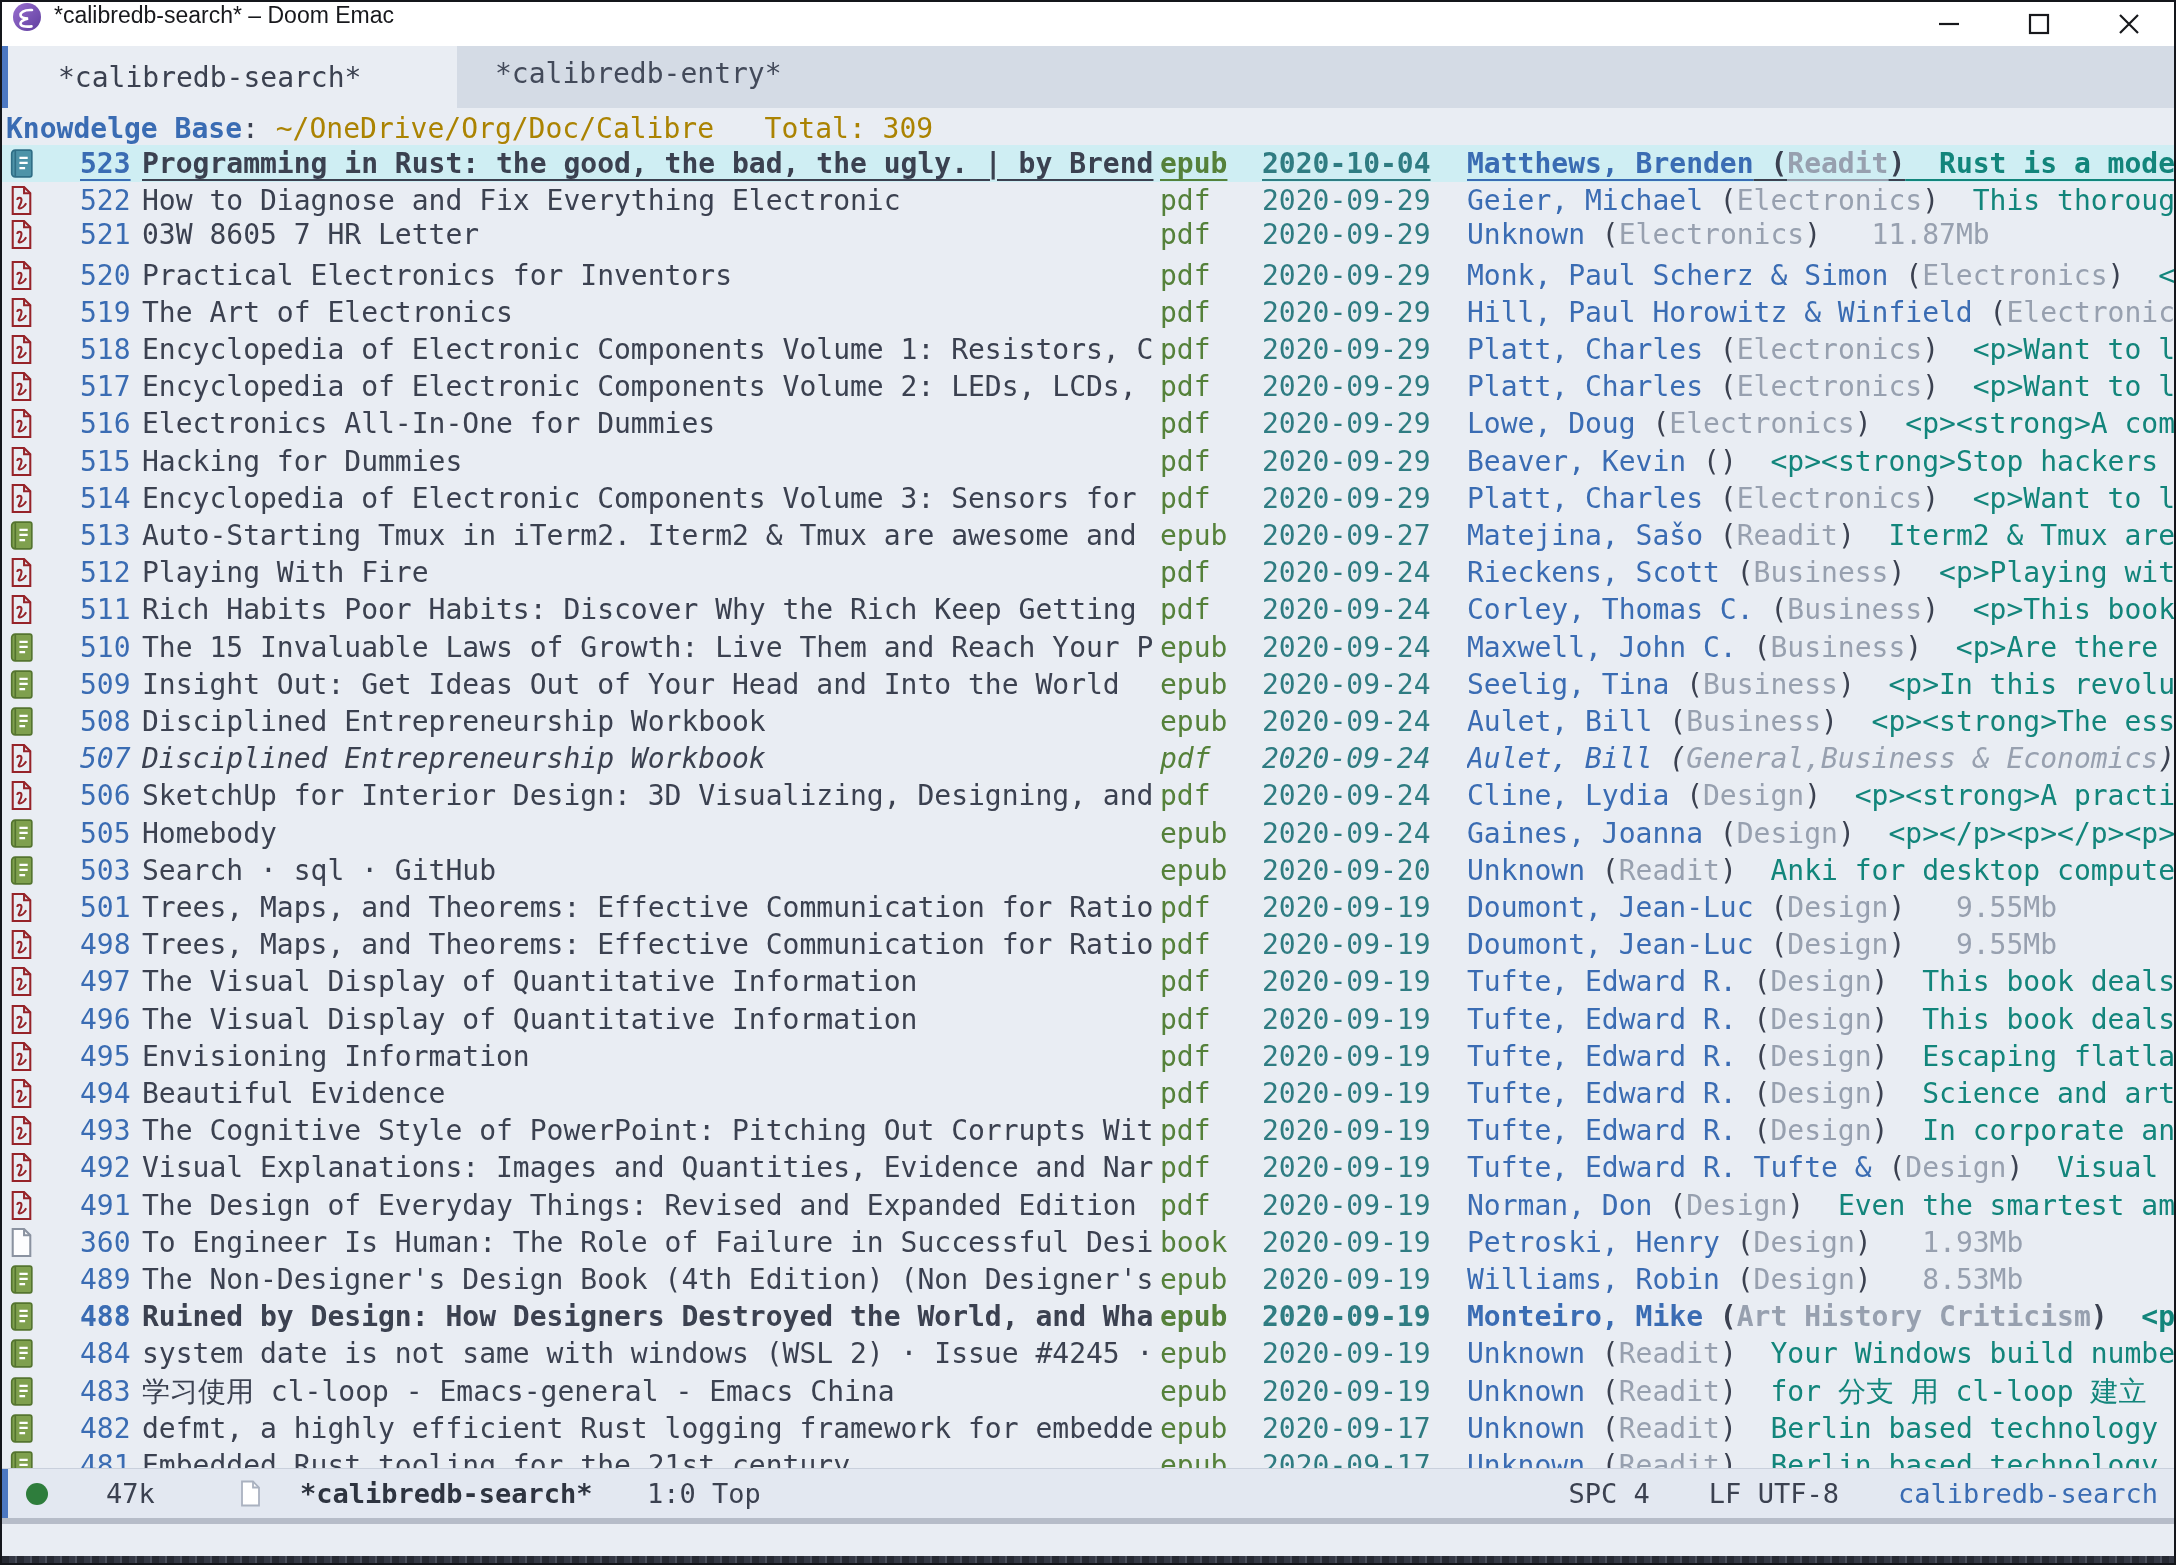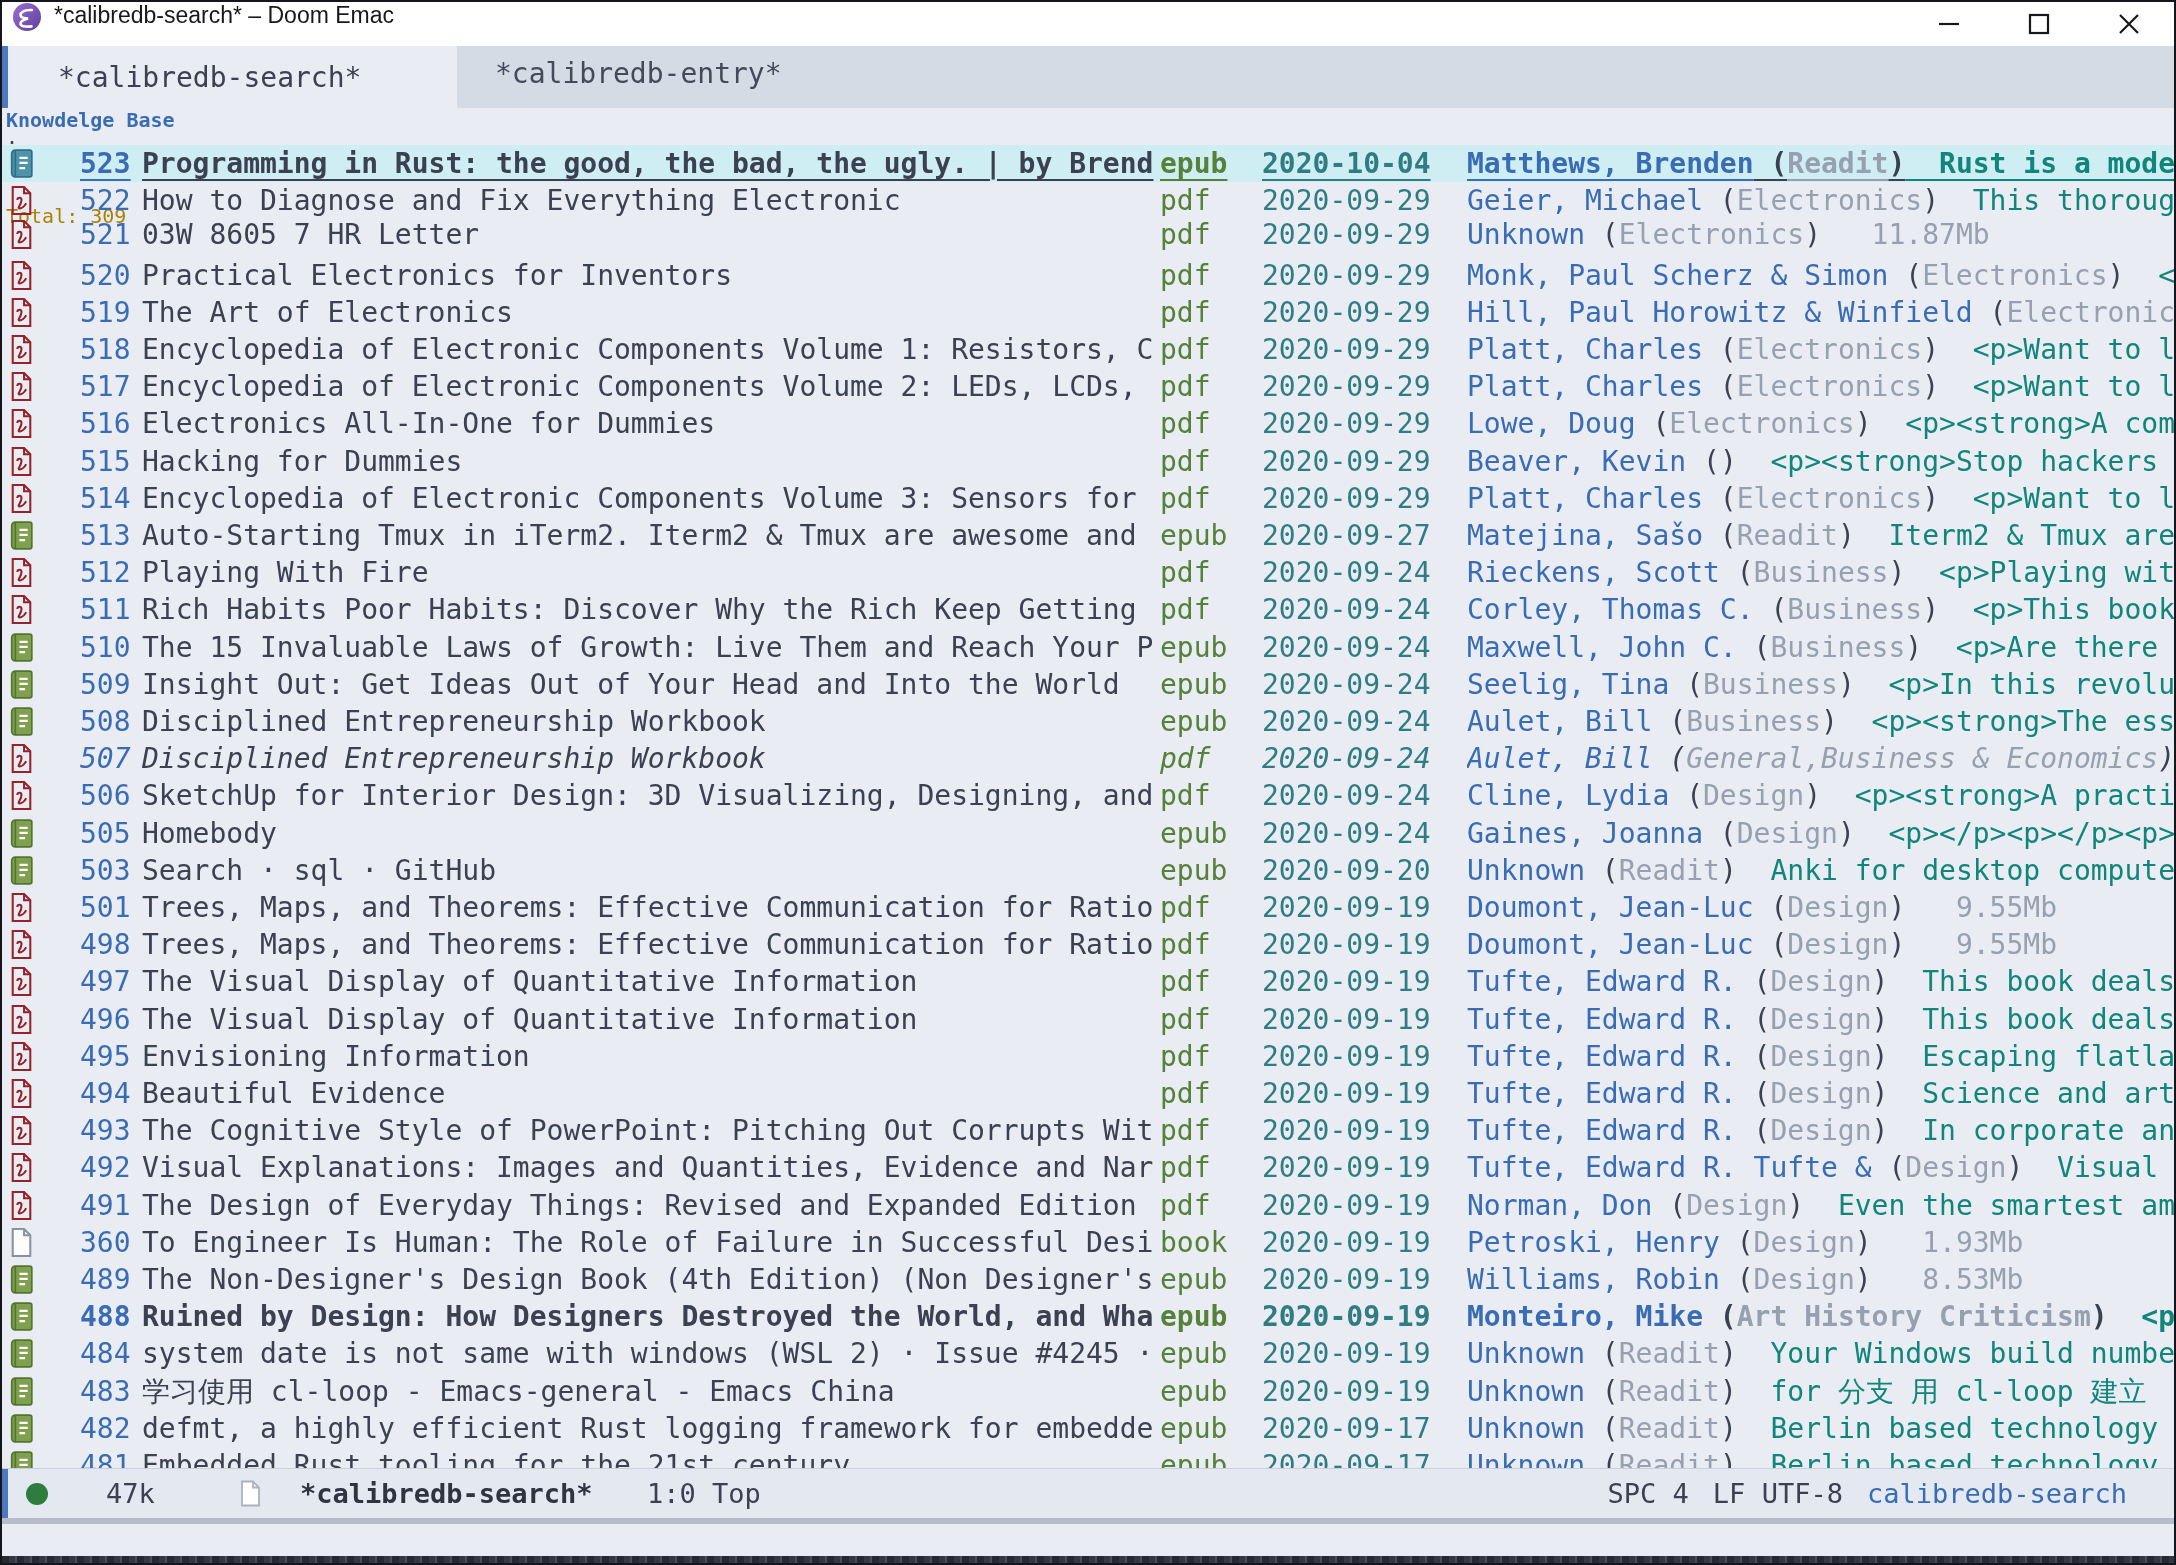--- a/index.html
+++ b/index.html
@@ -18,21 +18,21 @@
 
   
   .tabbar{position:absolute;left:2px;top:46px;width:2172px;height:62px;background:#d4dbe5;}
   .tabbar .accent{position:absolute;left:0;top:0;width:6px;height:62px;background:#4c78c2;}
   .tab-active{position:absolute;left:6px;top:0;height:62px;background:#e9edf3;display:flex;align-items:center;
     padding:0 96px 0 50px;font-size:28px;color:#3b4150;white-space:pre;}
   .tab-inactive{position:absolute;left:493px;top:0;height:54px;display:flex;align-items:center;
     font-size:28px;color:#434a5a;white-space:pre;}
 
   
-  .headerline{position:absolute;left:6px;top:108px;height:37px;display:flex;align-items:flex-start;font-size:20px;white-space:pre;flex-direction:column;}
+  .headerline{position:absolute;left:6px;top:108px;height:37px;display:flex;align-items:flex-end;font-size:28px;white-space:pre;}
   .hl-label{color:#3a6cb3;font-weight:bold;}
   .hl-sep{color:#3b4150;}
   .hl-path{color:#ab8302;}
   .hl-total{color:#ab8302;}
 
   
   .list{position:absolute;left:2px;top:145px;width:2172px;height:1323px;overflow:hidden;}
   .row{position:absolute;left:0;width:100%;height:37.2px;font-size:28px;white-space:pre;}
   .row>span{position:absolute;top:0;line-height:37.2px;}
   .row .icon{left:6px;top:3px;line-height:0;}
@@ -53,21 +53,21 @@
 
   
   .modeline{position:absolute;left:2px;top:1468px;width:2172px;height:50px;background:#e3e8f1;
     border-top:1px solid #c9d0dc;box-sizing:border-box;font-size:27px;color:#3b4150;}
   .modeline .accent{position:absolute;left:0;top:0;width:6px;height:50px;background:#4c78c2;}
   .mdot{position:absolute;left:24px;top:14px;width:22px;height:22px;border-radius:50%;background:#2e7d3c;}
   .msize{position:absolute;left:104px;line-height:49px;}
   .mfileicon{position:absolute;left:238px;top:11px;line-height:0;}
   .mbuffer{position:absolute;left:298px;line-height:49px;font-weight:bold;color:#2e3440;}
   .mpos{position:absolute;left:645px;line-height:49px;}
-  .mright{position:absolute;right:0;top:0;height:49px;display:flex;align-items:center;gap:24px;padding-right:47px;}
+  .mright{position:absolute;right:0;top:0;height:49px;display:flex;align-items:center;gap:59px;padding-right:16px;}
   .mmode{color:#3a6cb3;}
 
   
   .divider{position:absolute;left:2px;top:1518px;width:2172px;height:6px;background:#b6bcc8;}
   .echo{position:absolute;left:2px;top:1524px;width:2172px;height:32px;background:#e9edf3;}
   .darkstrip{position:absolute;left:0;top:1556px;width:2176px;height:9px;background-color:#262932;
     background-image:repeating-linear-gradient(90deg,#4a4f5c 0 2px,#262932 2px 9px,#343844 9px 15px);}
 </style>
 </head>
 <body>

